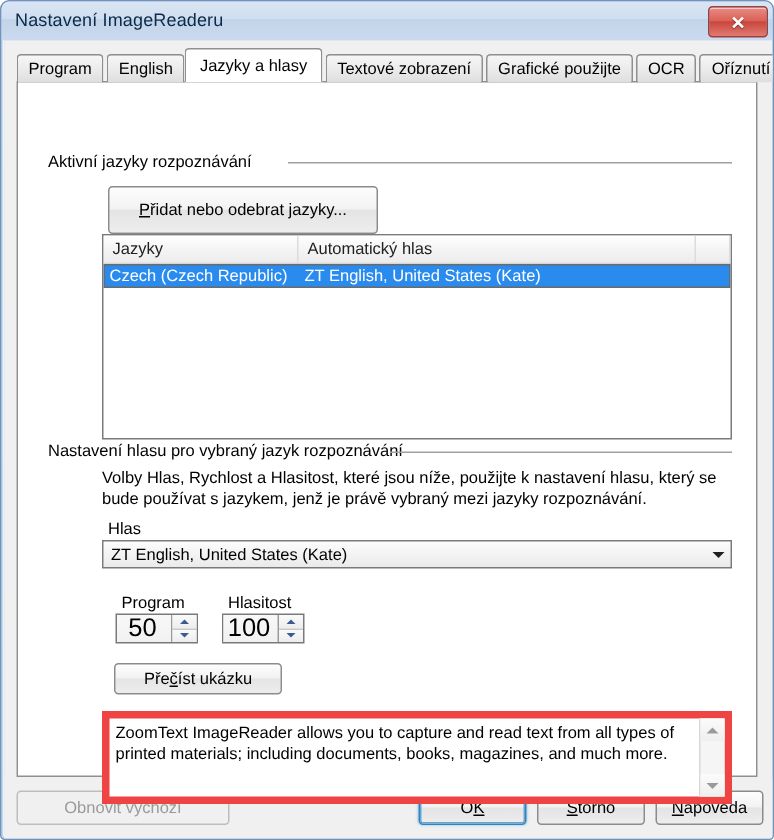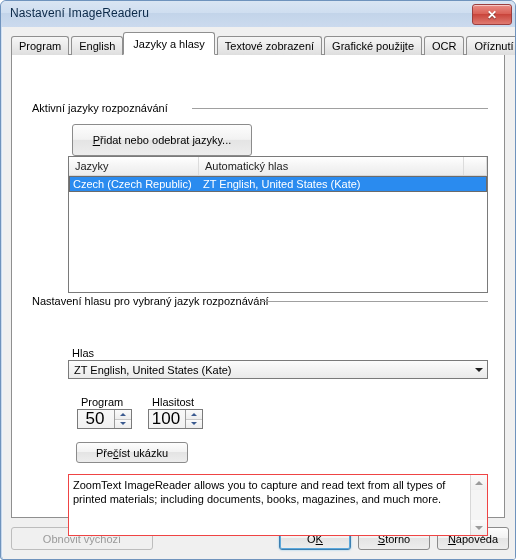--- a/index.html
+++ b/index.html
@@ -316,21 +316,21 @@
     border-left: 3px solid transparent;
     border-right: 3px solid transparent;
     border-top: 3px solid #3b5a8f;
   }
 
   
   .edit-multi {
     position: absolute;
     box-sizing: border-box;
     background: #ffffff;
-    border: 1px solid #ef4444;
+    border: 5px solid #ef4444;
     display: flex;
   }
   .edit-text {
     flex: 1;
     padding: 3px 4px 0 4px;
     font-size: 11px;
     line-height: 14px;
     color: #000;
     overflow: hidden;
     cursor: text;
@@ -430,20 +430,24 @@
         </div>
         <div class="lv-row selected">
           <div class="lv-td" style="width:130px;">Czech (Czech Republic)</div>
           <div class="lv-td" style="width:265px;">ZT English, United States  (Kate)</div>
         </div>
       </div>
 
       <div class="group-label" style="left:20px; top:240px;">Nastavení hlasu pro vybraný jazyk rozpoznávání</div>
       <div class="group-rule" style="left:248px; top:246px; width:228px;"></div>
 
+      <div class="static" style="left:56px; top:257px; width:420px;">
+        <div>Volby Hlas, Rychlost a Hlasitost, které jsou níže, použijte k nastavení hlasu, který se</div>
+        <div>bude používat s jazykem, jenž je právě vybraný mezi jazyky rozpoznávání.</div>
+      </div>
 
       <div class="static" style="left:60px; top:291px;">Hlas</div>
 
       <div class="combo" style="left:56px; top:305px; width:420px; height:19px;">
         <div class="combo-text">ZT English, United States  (Kate)</div>
         <div class="combo-arrow">
           <div class="arrow-down"></div>
         </div>
       </div>
 

